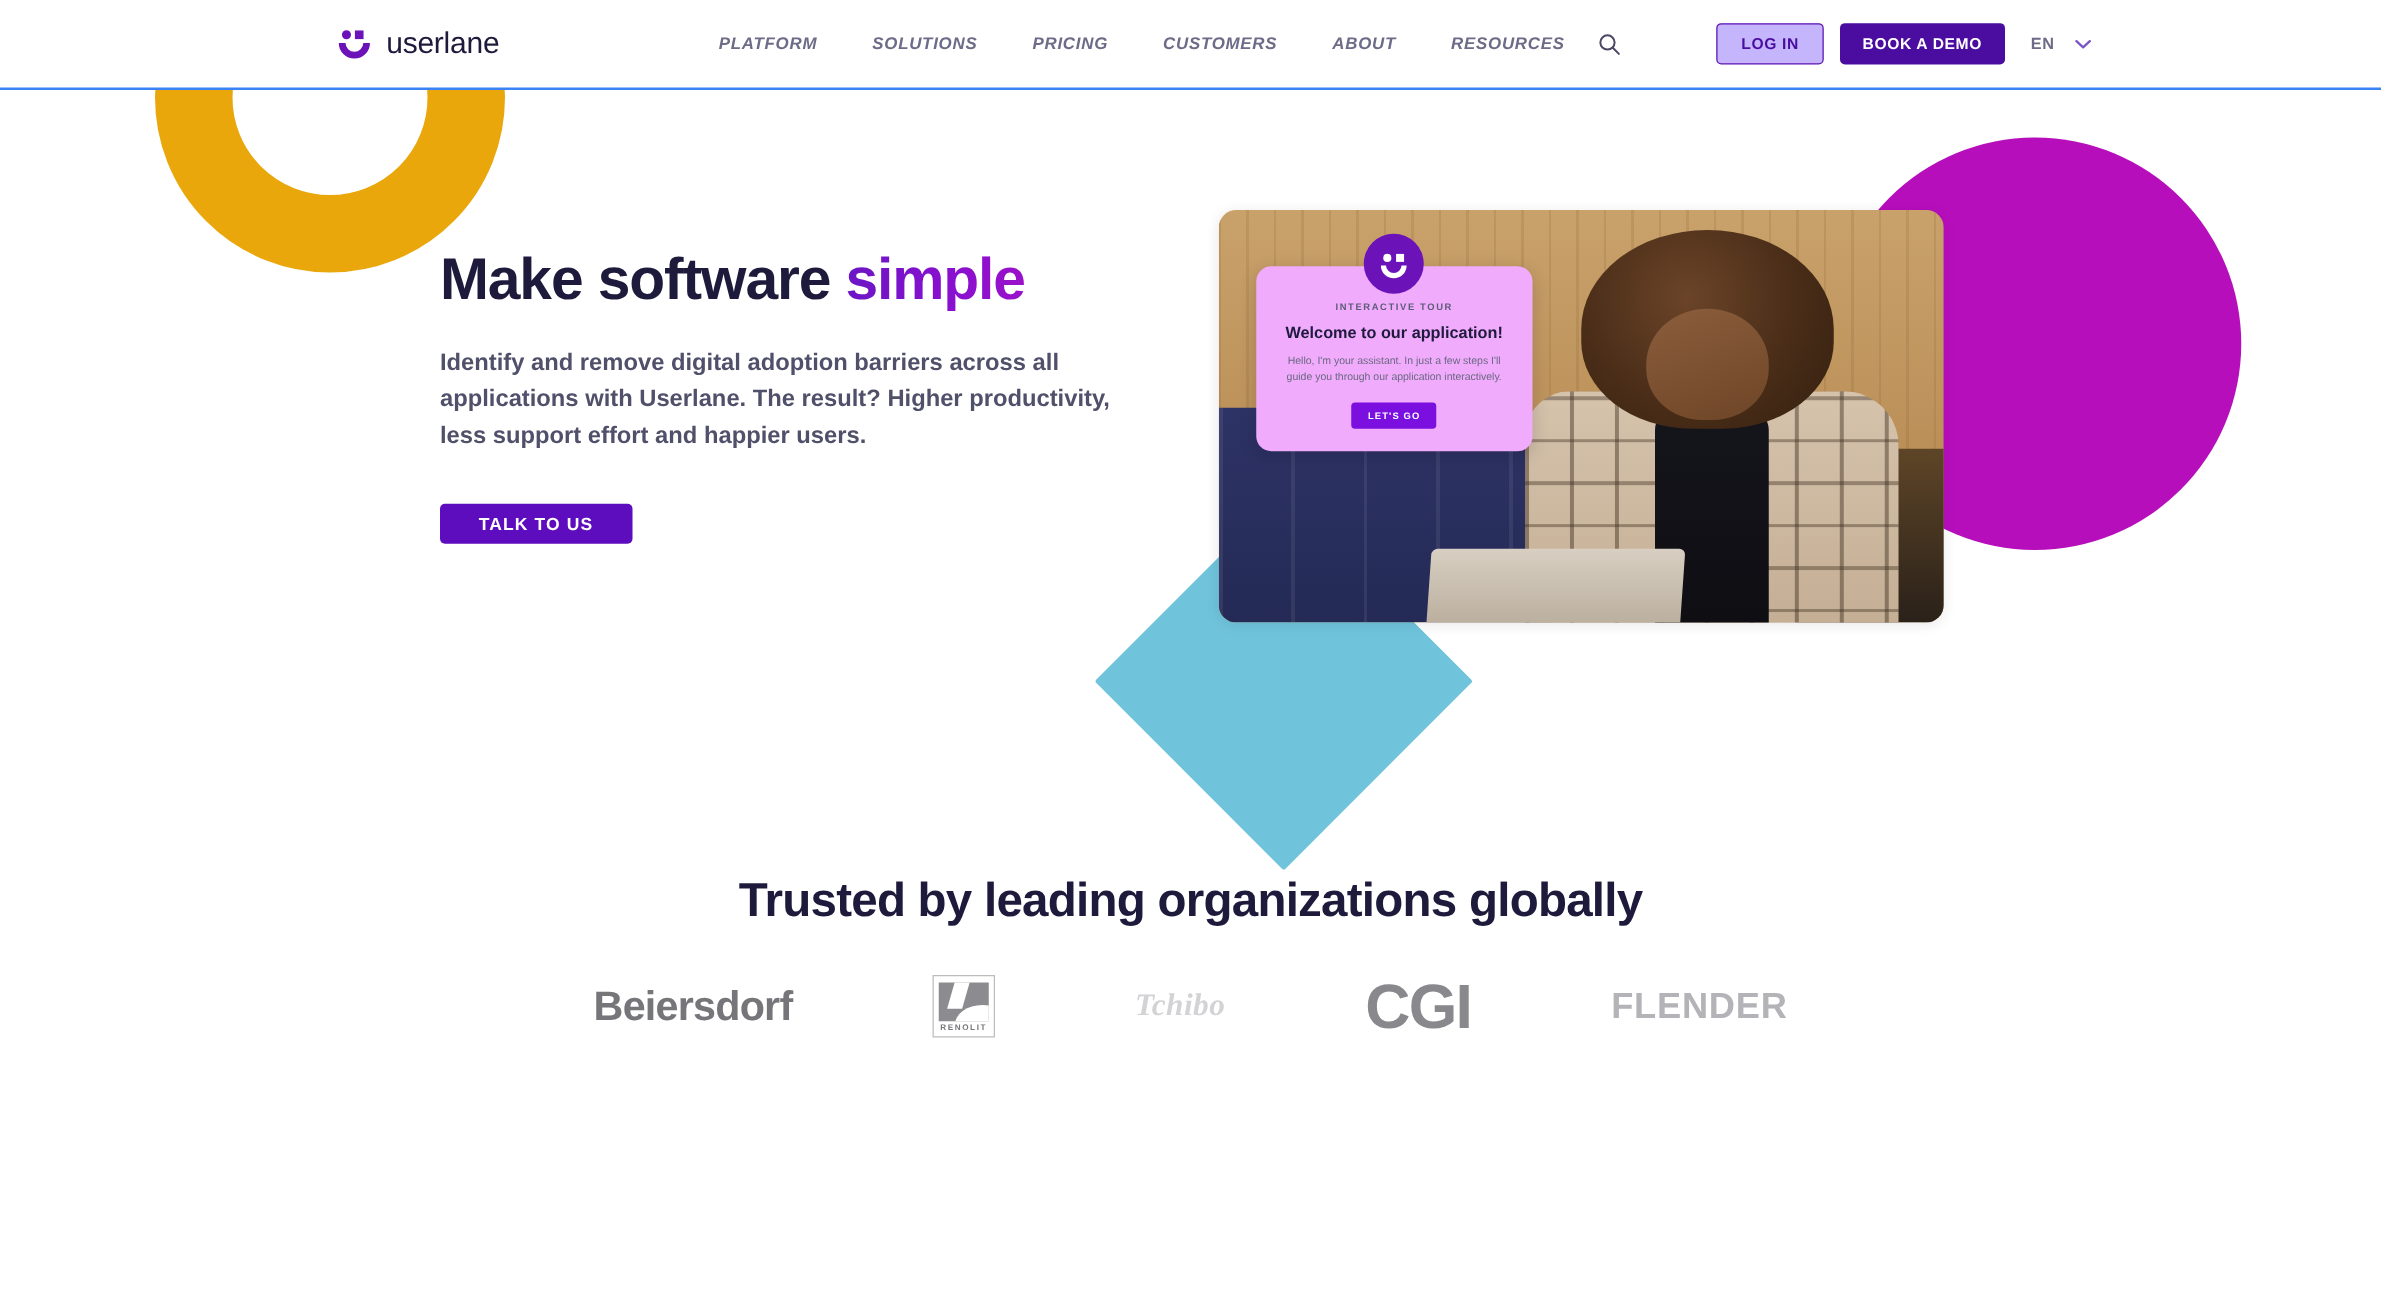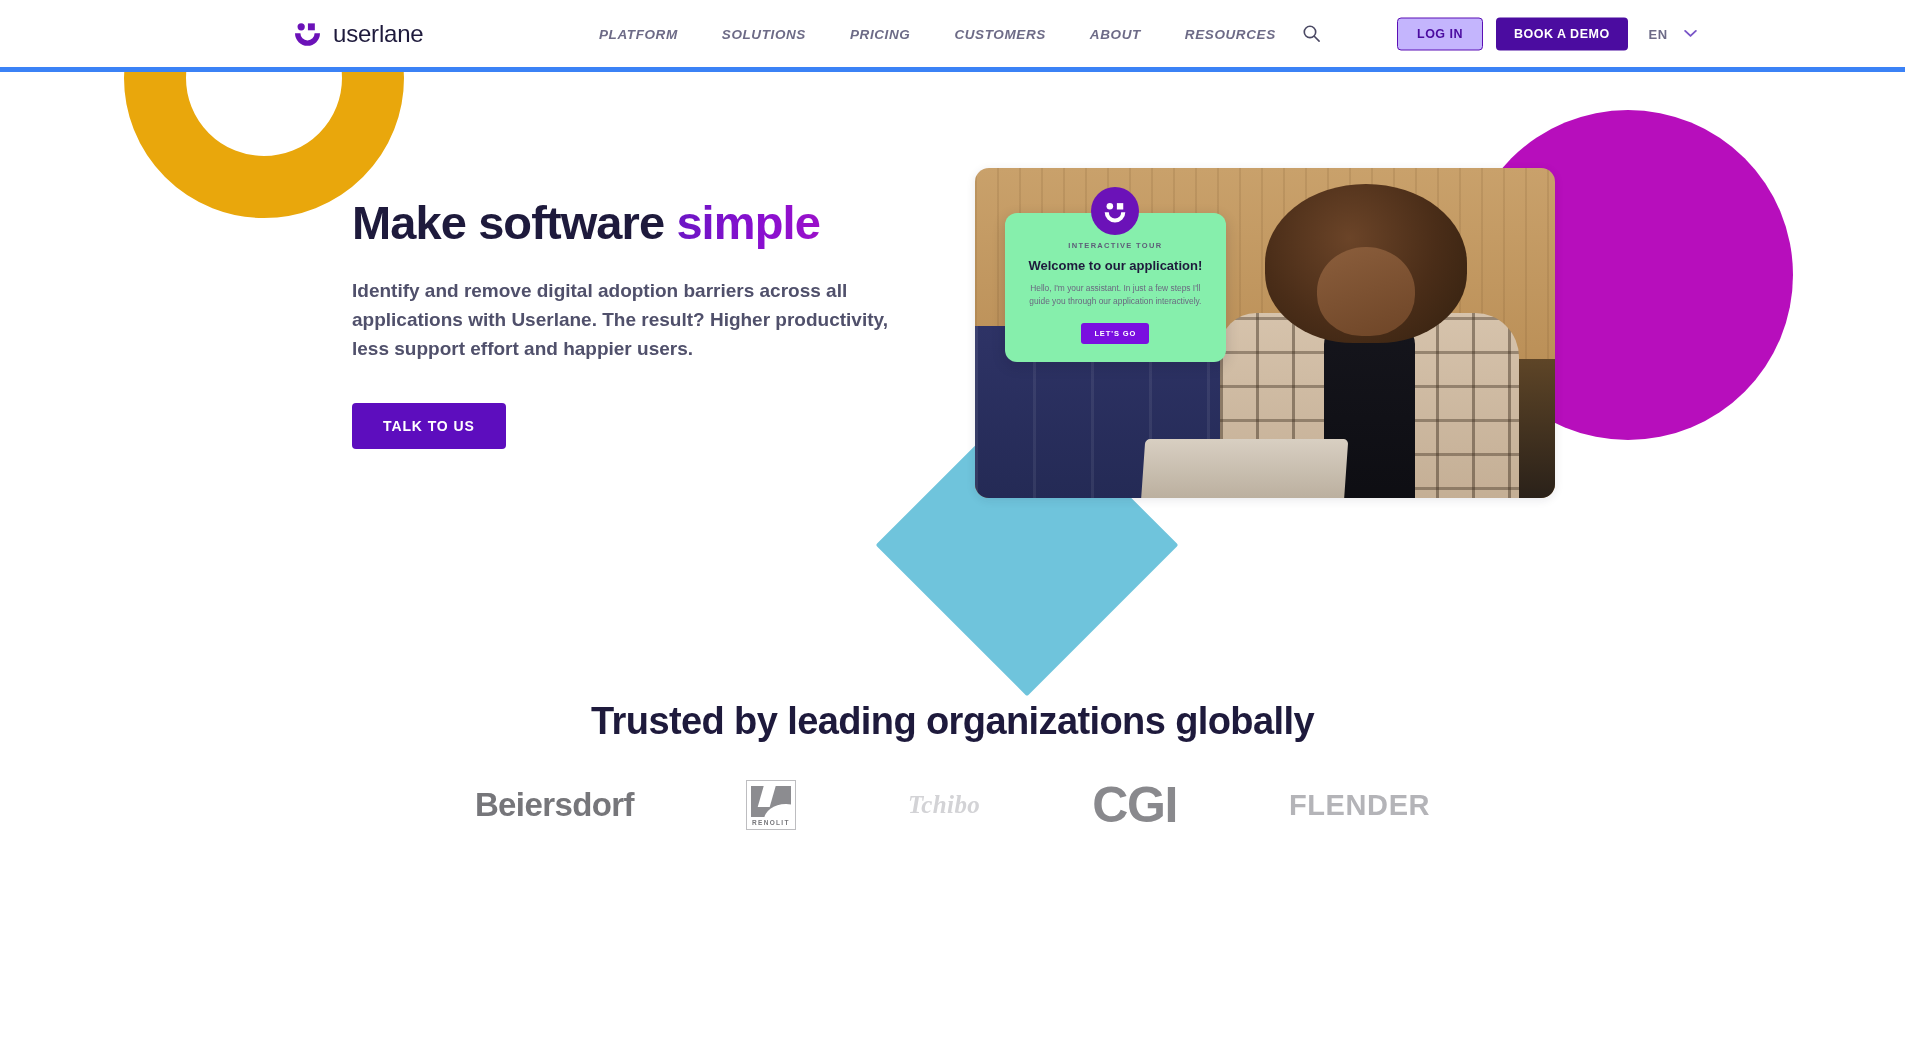--- a/index.html
+++ b/index.html
@@ -57,25 +57,24 @@
     border-radius: 2px;
   }
 
   
   .header {
     position: absolute;
     top: 0; left: 0;
     width: 1905px;
     height: 72px;
     background: #ffffff;
-    border-bottom: 5px solid #3b82f6;
+    border-bottom: 2px solid #3b82f6;
     z-index: 40;
     display: flex;
     align-items: center;
-    padding-left: 24px;
   }
 
   .header-inner {
     position: relative;
     width: 100%;
     height: 100%;
     display: flex;
     align-items: center;
   }
 
@@ -224,21 +223,21 @@
     font-size: 19px;
     line-height: 1.53;
     font-weight: 600;
     color: #50506B;
     max-width: 560px;
     margin-bottom: 40px;
   }
 
   .btn-talk {
     display: inline-flex; align-items: center; justify-content: center;
-    height: 46px;
+    height: 32px;
     padding: 0 31px;
     border: none;
     border-radius: 4px;
     background: #5D0DBE;
     color: #ffffff;
     font-family: "Liberation Sans", sans-serif;
     font-size: 14px;
     font-weight: 700;
     letter-spacing: 0.9px;
     text-transform: uppercase;
@@ -337,21 +336,21 @@
     border-radius: 5px 5px 0 0;
     transform: skewX(-4deg);
   }
 
   
   .tour-card {
     position: absolute;
     left: 5.2%;
     top: 13.6%;
     width: 38%;
-    background: #86efac;
+    background: #f0abfc;
     border-radius: 12px;
     padding: 28px 14px 18px;
     text-align: center;
     box-shadow: 0 4px 14px rgba(20,15,40,0.16);
   }
   .tour-avatar {
     position: absolute;
     left: 50%;
     top: -26px;
     transform: translateX(-50%);

